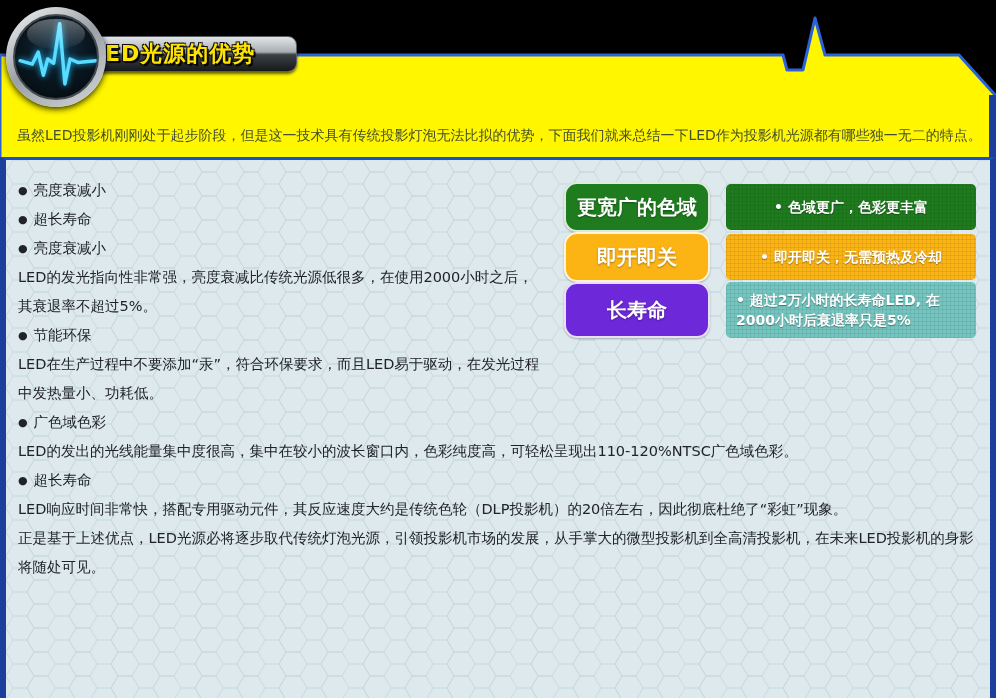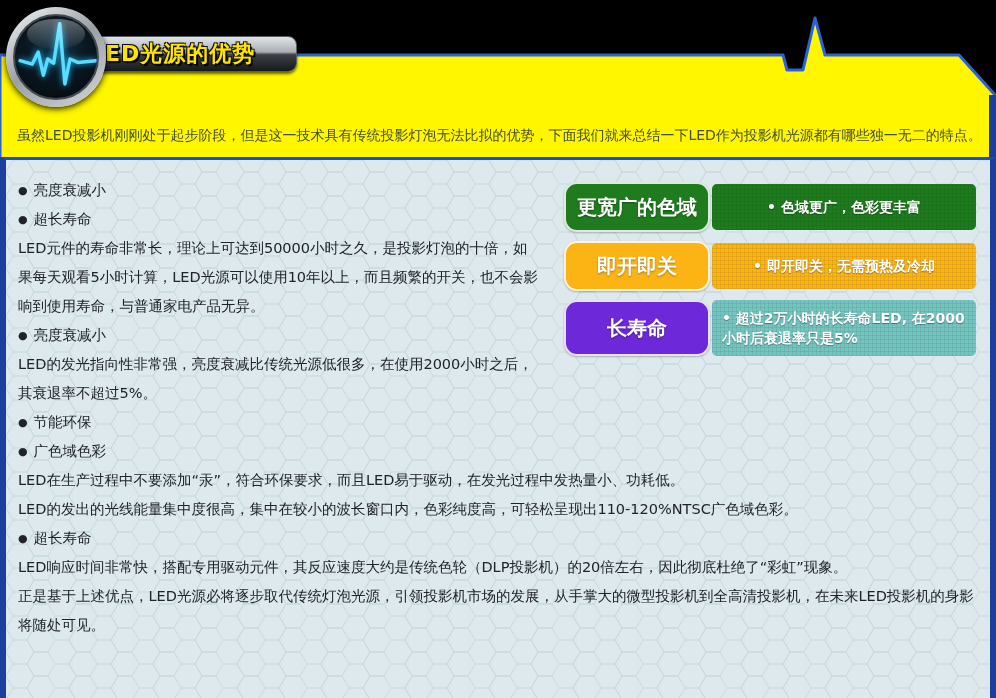--- a/index.html
+++ b/index.html
@@ -33,27 +33,27 @@
   
   .content{position:relative;width:996px;height:541px;box-sizing:border-box;
            border-left:6px solid #1c3f9e;border-right:6px solid #1c3f9e;border-top:3px solid #1550c8;
            background:#dde9ec;overflow:hidden;padding:16px 14px 0 12px;}
   .hexbg{position:absolute;left:0;top:0;width:100%;height:100%;}
   .flow{position:relative;z-index:1;font-size:14.5px;line-height:29px;color:#20242a;}
   .flow p{margin:0;}
   .bullet{font-size:11px;margin-right:6px;vertical-align:1px;}
 
   
-  .boxes{float:right;width:412px;margin:6px 0 14px 24px;display:flex;flex-direction:column;gap:9px;}
+  .boxes{float:right;width:412px;margin:6px 0 14px 24px;display:flex;flex-direction:column;}
   .box-row{display:flex;align-items:stretch;}
   .box-label{width:146px;min-height:50px;border-radius:13px;border:2px solid rgba(255,255,255,.85);
              display:flex;align-items:center;justify-content:center;color:#fff;font-size:20px;
              font-weight:bold;text-shadow:0 1px 2px rgba(0,0,0,.35);box-sizing:border-box;
              box-shadow:0 1px 2px rgba(0,0,0,.25);}
-  .box-panel{flex:1;margin-left:2px;align-self:center;min-height:46px;border-radius:5px;
+  .box-panel{flex:1;margin-left:16px;align-self:center;min-height:46px;border-radius:5px;
              display:flex;align-items:center;justify-content:center;color:#fff;font-size:14px;
              font-weight:bold;padding:8px 10px;box-sizing:border-box;line-height:20px;
              text-shadow:0 1px 1px rgba(0,0,0,.35);
              background-image:repeating-linear-gradient(0deg,rgba(0,0,0,.07) 0 1px,transparent 1px 4px),
                               repeating-linear-gradient(90deg,rgba(0,0,0,.07) 0 1px,transparent 1px 4px);}
   .box-panel.left{justify-content:flex-start;text-align:left;}
 </style>
 </head>
 <body>
 
@@ -109,29 +109,28 @@
         </div>
         <div class="box-row">
           <div class="box-label" style="background-color: #6d28d9;">长寿命</div>
           <div class="box-panel left" style="background-color: rgb(116, 197, 192);">• 超过2万小时的长寿命LED, 在2000小时后衰退率只是5%</div>
         </div>
       </div>
 
       <p><span class="bullet">●</span><span>亮度衰减小</span></p>
 
       <p><span class="bullet">●</span><span>超长寿命</span></p>
-      <p>LED元件的寿命非常长，理论上可达到50000小时之久，是投影灯泡的十倍，如果每天观看5小时计算，LED光源可以使用10年以上，而且频繁的开关，也不会影响到使用寿命，与普通家电产品无异。</p>
 
       <p><span class="bullet">●</span><span>亮度衰减小</span></p>
       <p>LED的发光指向性非常强，亮度衰减比传统光源低很多，在使用2000小时之后，其衰退率不超过5%。</p>
 
       <p><span class="bullet">●</span><span>节能环保</span></p>
+      <p>LED在生产过程中不要添加“汞”，符合环保要求，而且LED易于驱动，在发光过程中发热量小、功耗低。</p>
+
       <p><span class="bullet">●</span><span>广色域色彩</span></p>
-
-      <p>LED在生产过程中不要添加“汞”，符合环保要求，而且LED易于驱动，在发光过程中发热量小、功耗低。</p>
       <p>LED的发出的光线能量集中度很高，集中在较小的波长窗口内，色彩纯度高，可轻松呈现出110-120%NTSC广色域色彩。</p>
 
       <p><span class="bullet">●</span><span>超长寿命</span></p>
       <p>LED响应时间非常快，搭配专用驱动元件，其反应速度大约是传统色轮（DLP投影机）的20倍左右，因此彻底杜绝了“彩虹”现象。</p>
 
       <p>正是基于上述优点，LED光源必将逐步取代传统灯泡光源，引领投影机市场的发展，从手掌大的微型投影机到全高清投影机，在未来LED投影机的身影将随处可见。</p>
     </div>
   </div>
 </div>
 

